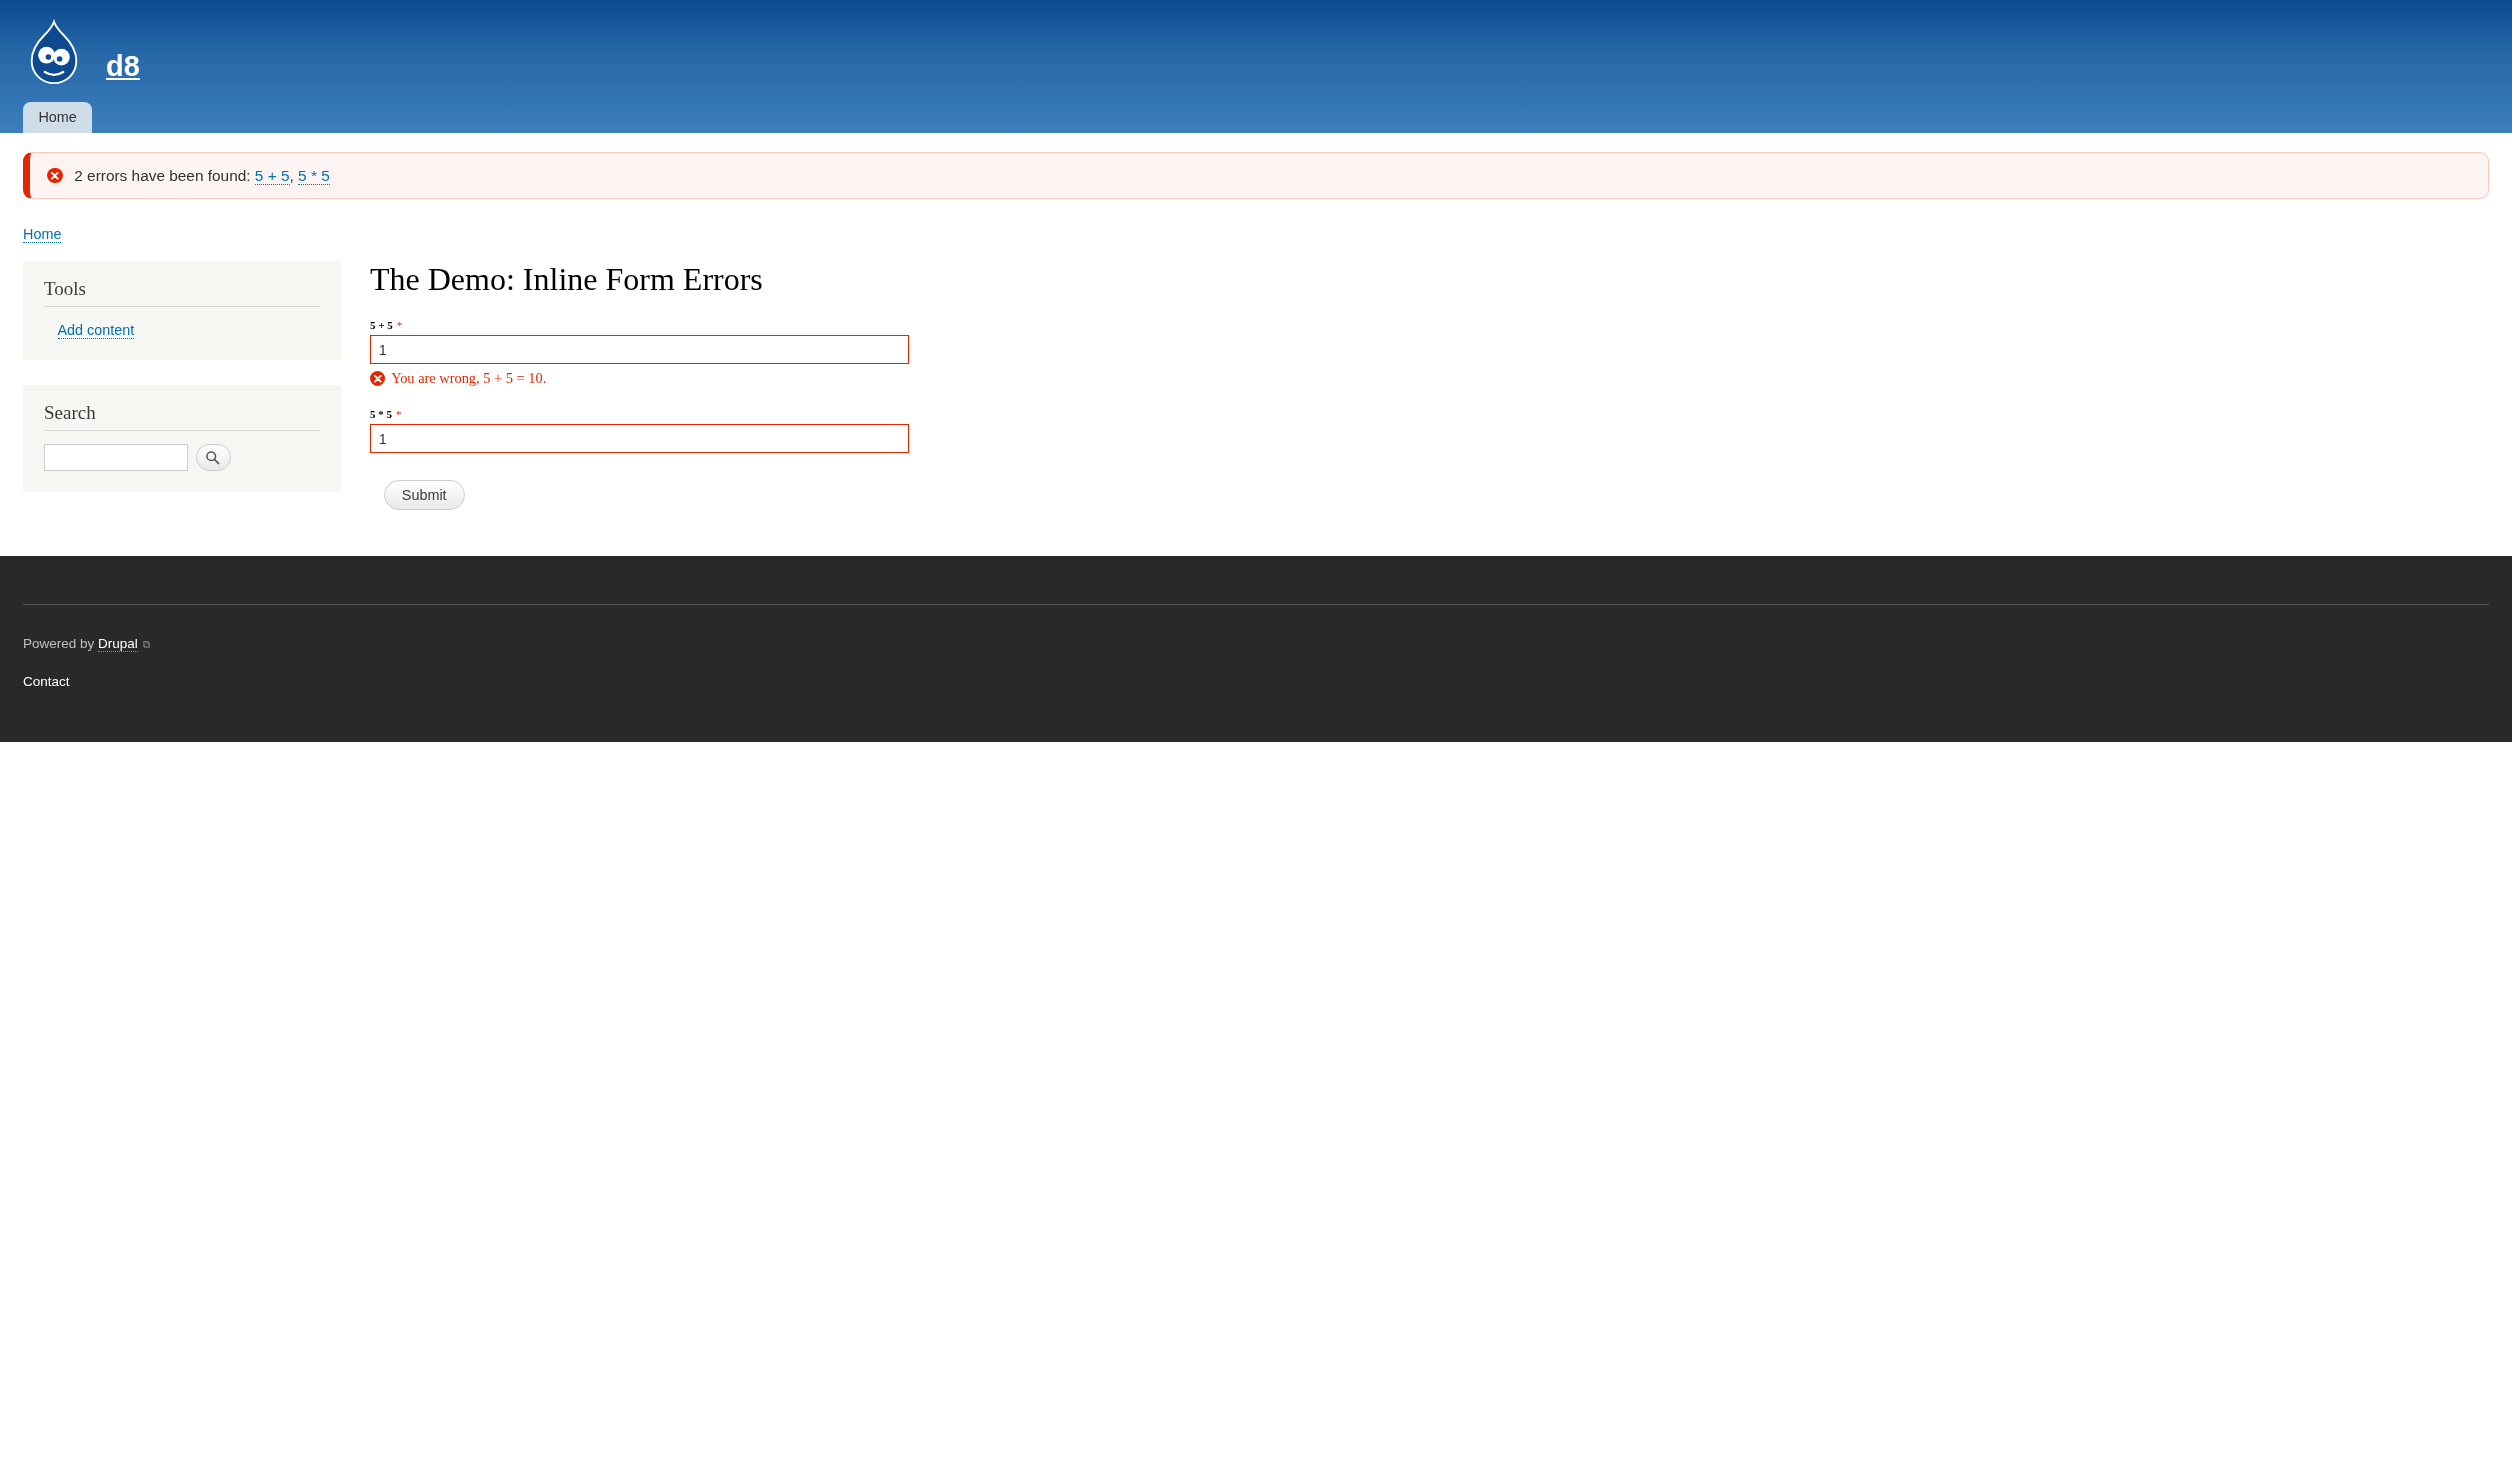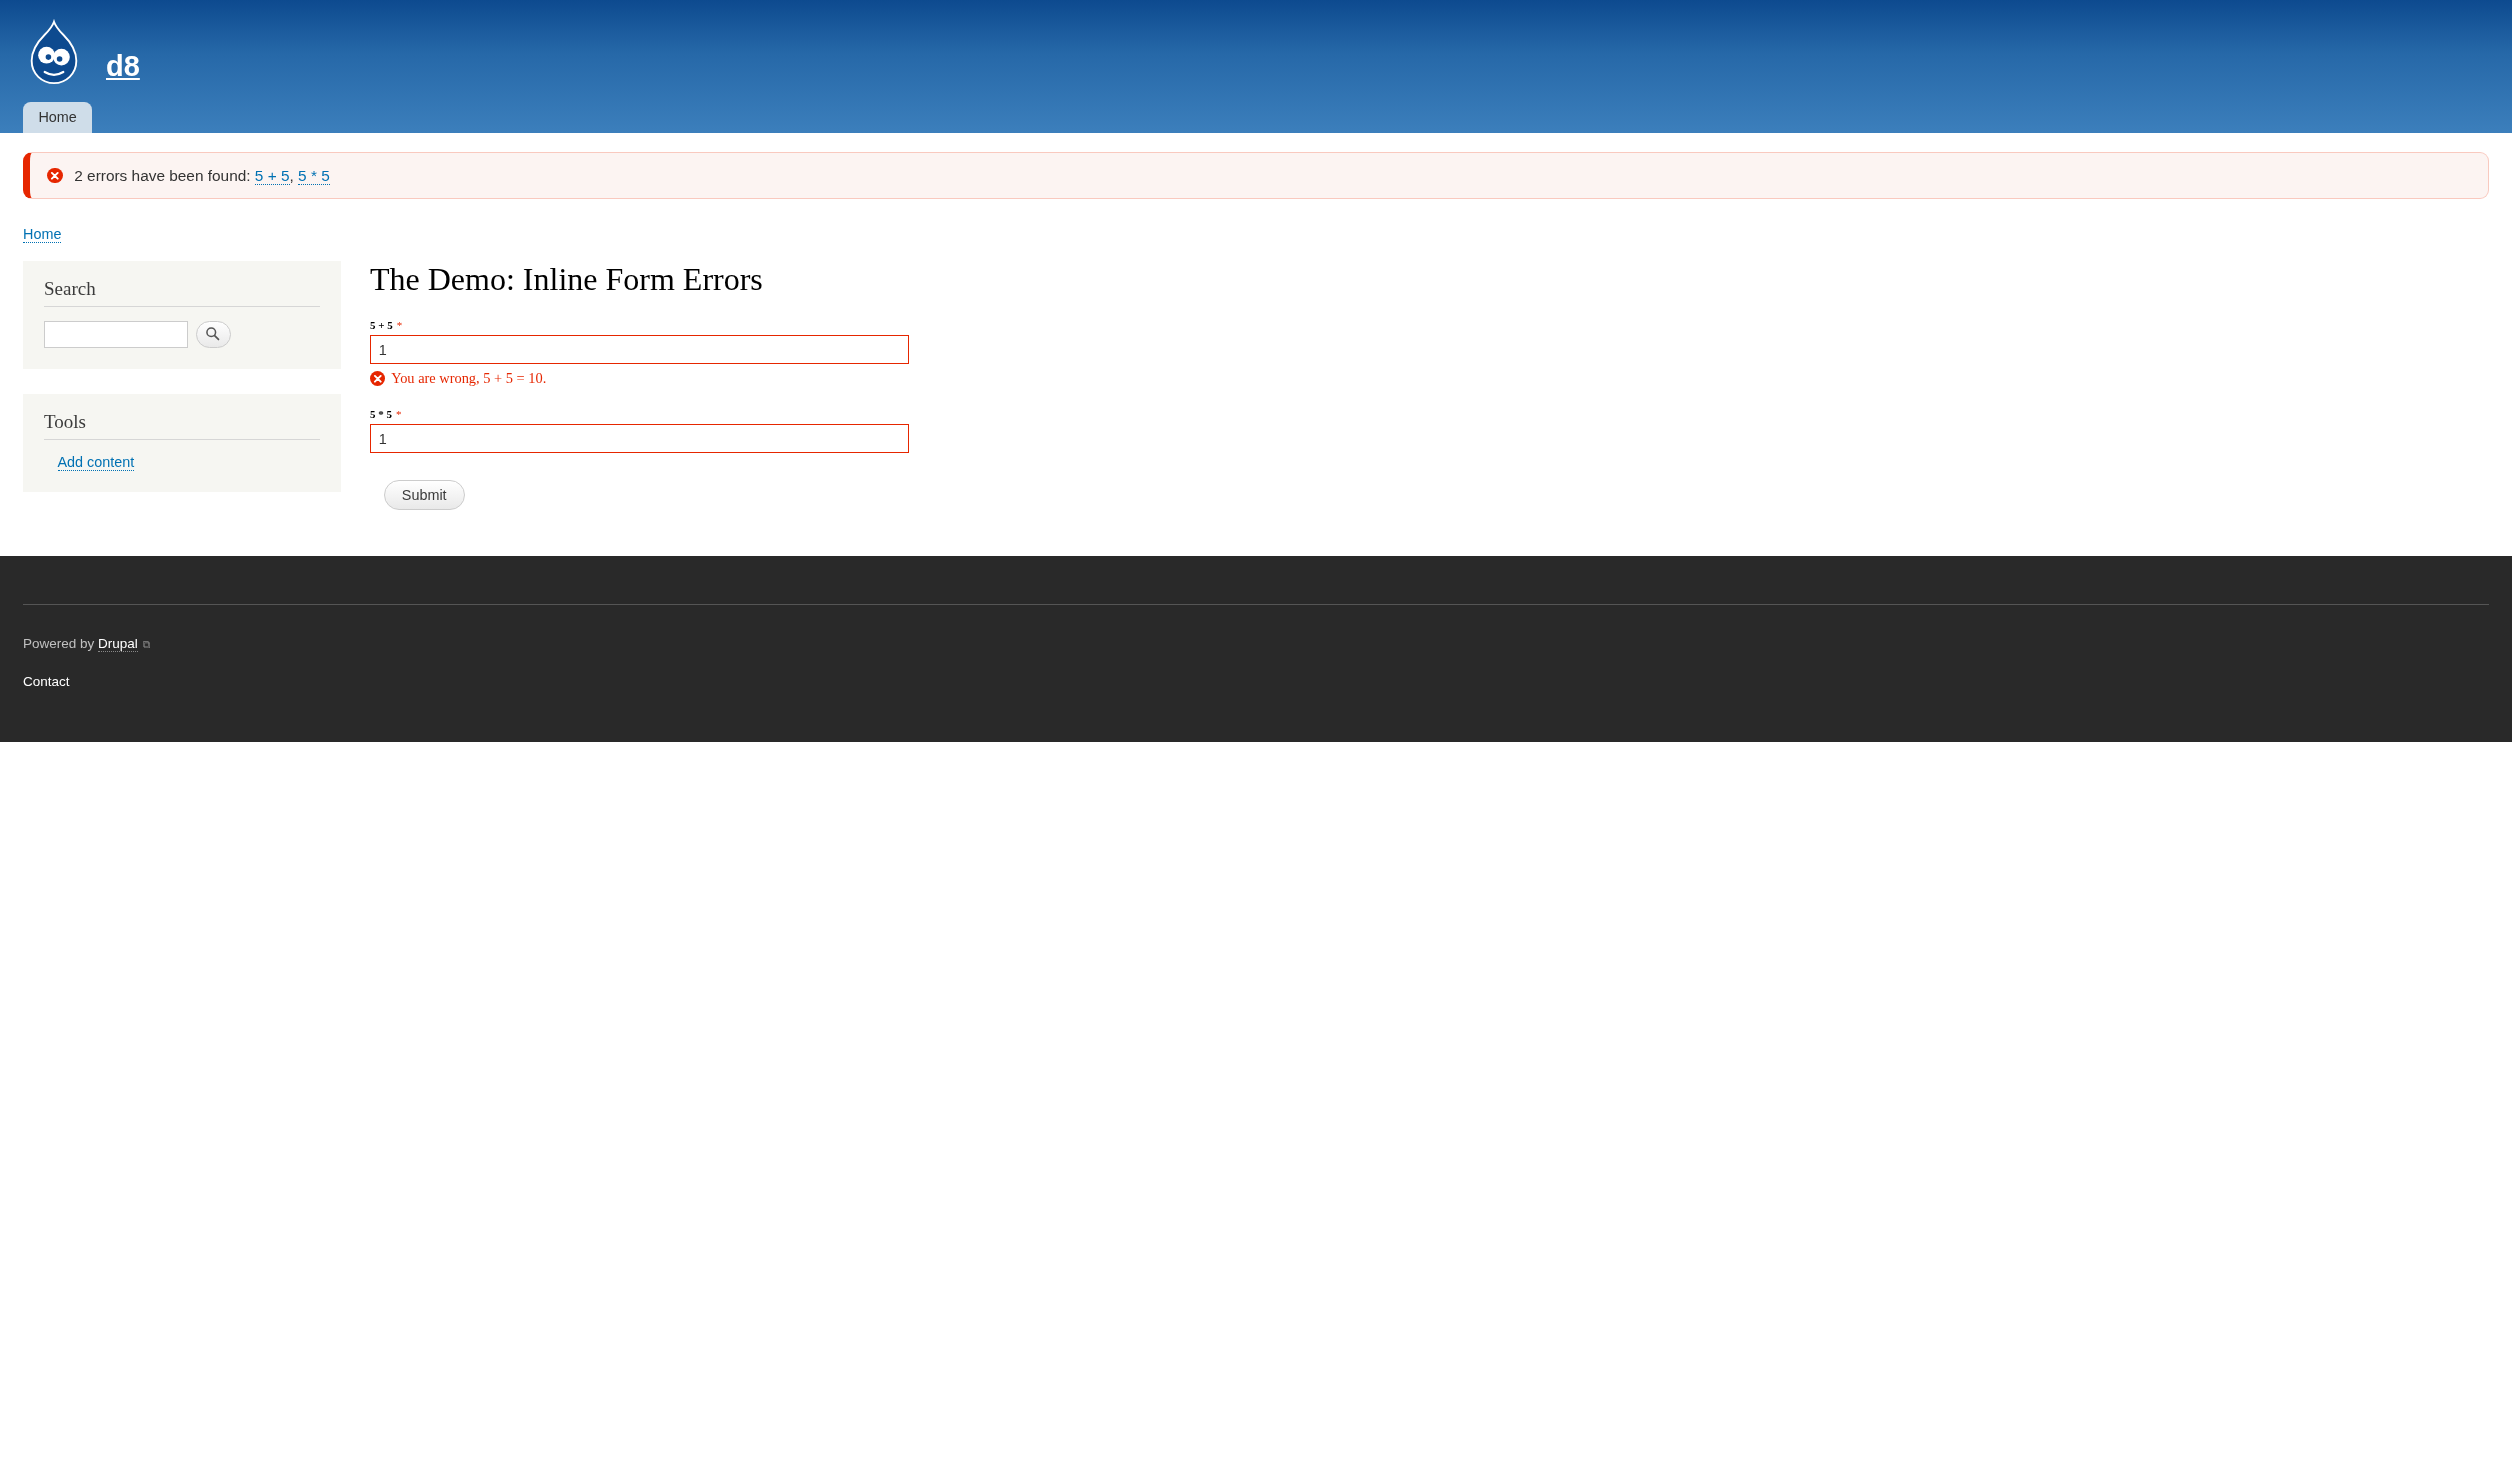--- a/index.html
+++ b/index.html
@@ -188,39 +188,39 @@
   </div>
 
   <nav class="breadcrumb">
     <a href="#">Home</a>
   </nav>
 
   <div class="layout">
     <aside class="sidebar">
 
       <div class="block">
+        <h2>Tools</h2>
+        <ul>
+          <li>
+            <a href="#">Add content</a>
+          </li>
+        </ul>
+      </div>
+
+      <div class="block">
         <h2>Search</h2>
         <div class="search-row">
           <input type="text" class="search-input" style="">
           <button class="search-btn">
             <svg width="15.4" height="15.4" viewBox="0 0 16 16">
               <circle cx="6.5" cy="6.5" r="4.5" stroke="#555" stroke-width="1.6" fill="none"></circle>
               <line x1="10" y1="10" x2="14" y2="14" stroke="#555" stroke-width="1.8" stroke-linecap="round"></line>
             </svg>
           </button>
         </div>
-      </div>
-
-      <div class="block">
-        <h2>Tools</h2>
-        <ul>
-          <li>
-            <a href="#">Add content</a>
-          </li>
-        </ul>
       </div>
 
     </aside>
 
     <main class="main">
       <h1 class="page-title">The Demo: Inline Form Errors</h1>
 
       <div class="form-item">
         <label class="form-label">
           <span>5 + 5</span><span class="required-marker">*</span>

